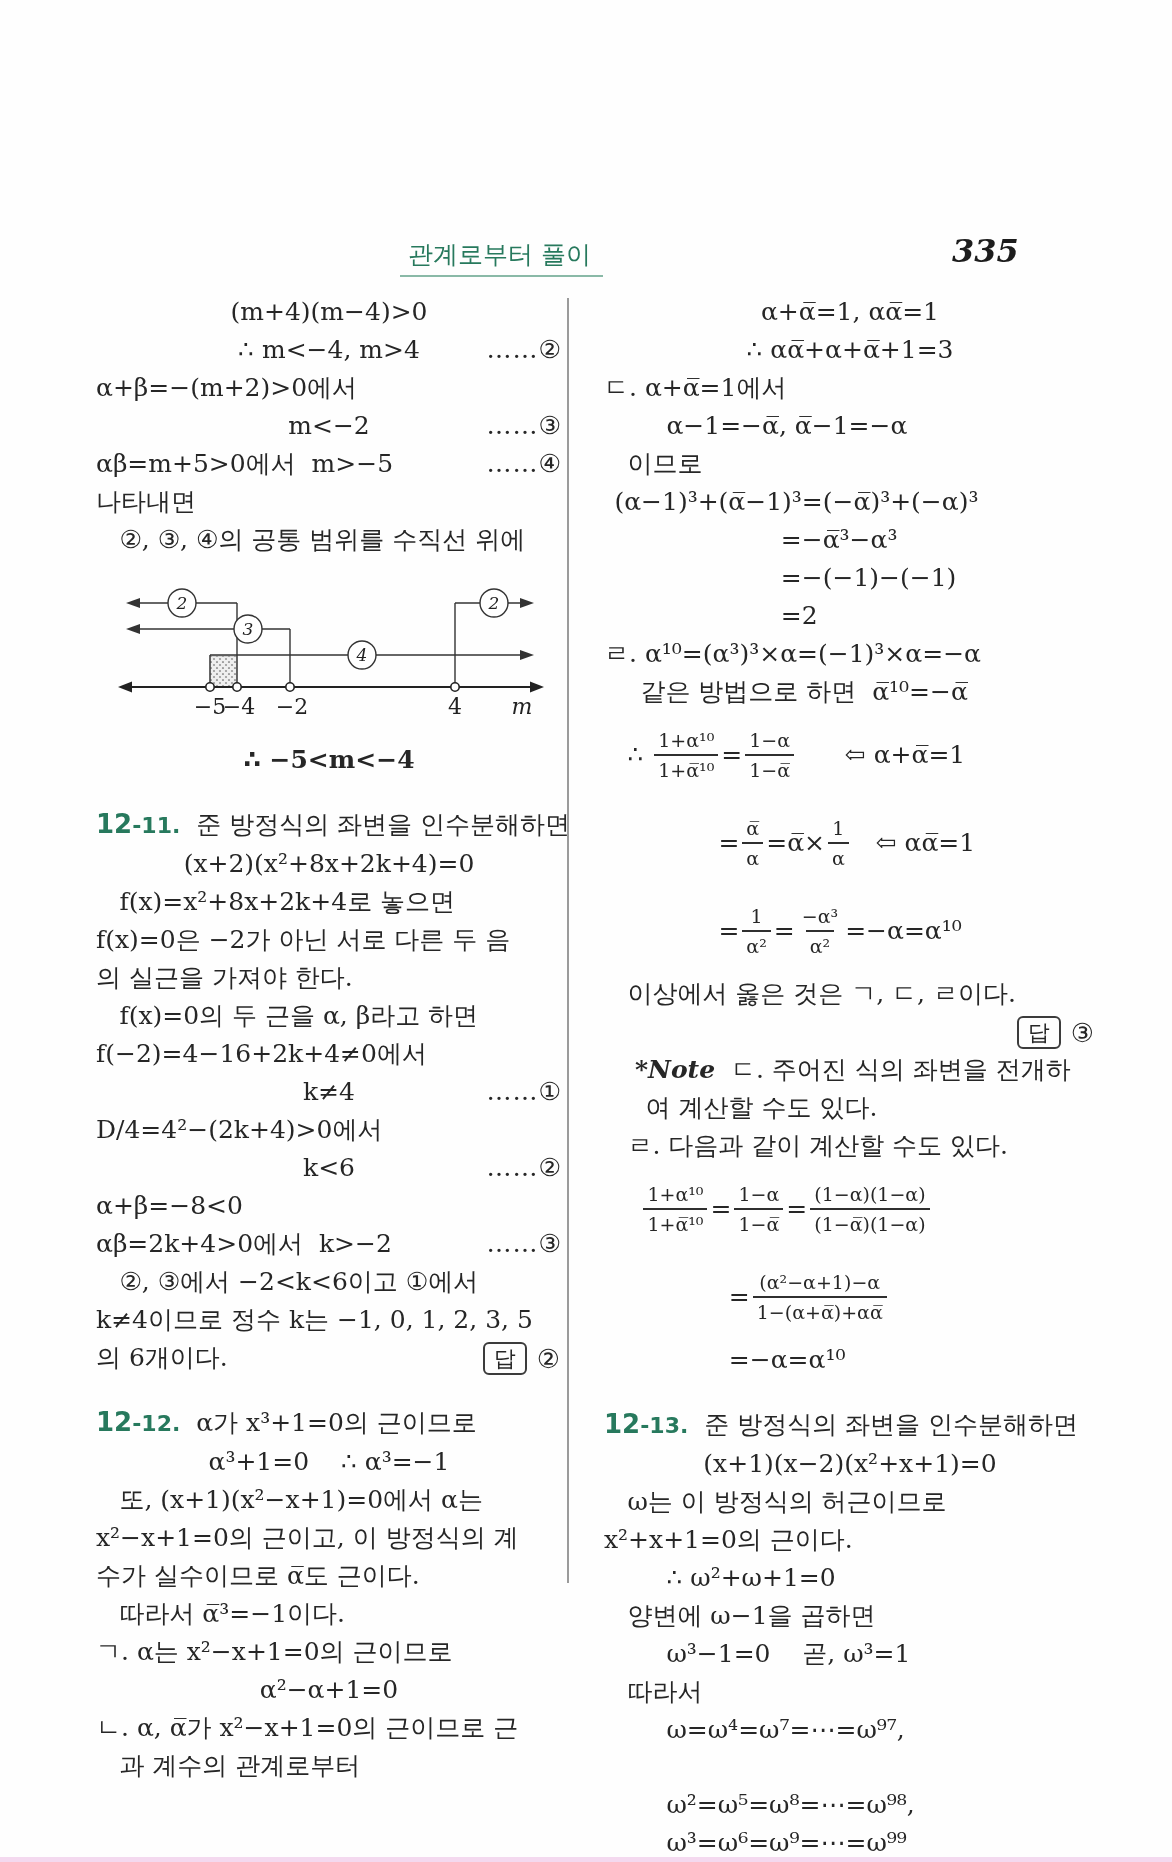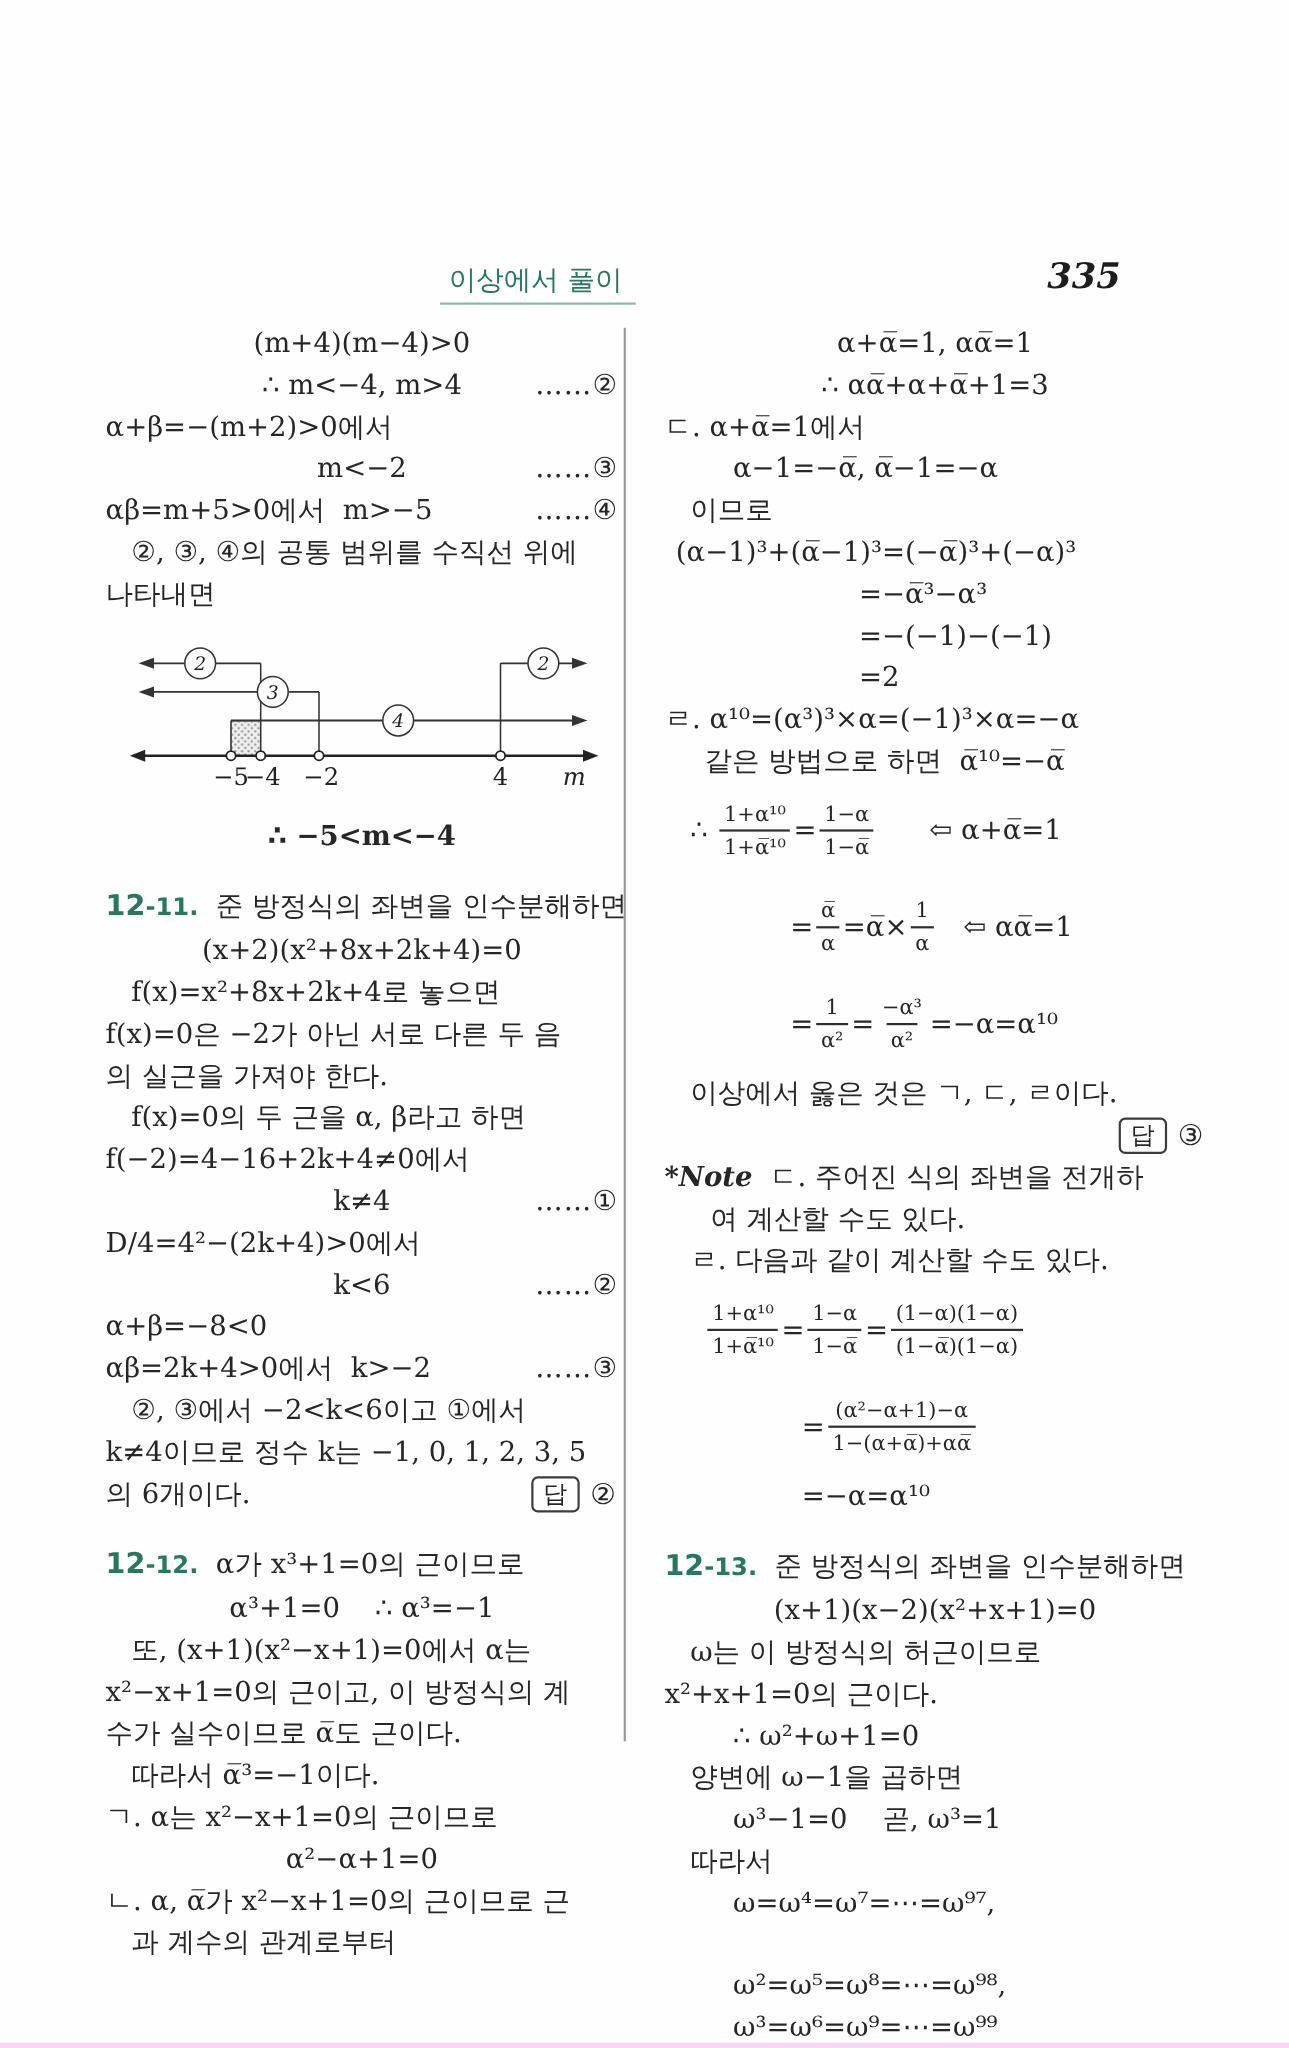--- a/index.html
+++ b/index.html
@@ -11,21 +11,21 @@
   .page-number{position:absolute;top:232px;left:952px;font-size:32px;font-weight:bold;font-style:italic;color:#1d1d1d;}
   .divider{position:absolute;left:567px;top:298px;width:2px;height:1285px;background:#9b9b9b;}
   .cols{position:absolute;top:293px;left:96px;display:flex;}
   .col{}
   .col-left{width:466px;}
   .col-right{width:492px;margin-left:42px;}
   .line{position:relative;min-height:38px;line-height:38px;font-size:25px;white-space:pre;}
   .center{text-align:center;}
   .bold{font-weight:bold;}
   .it{font-style:italic;}
-  .b{font-weight:bold;}
+  .b{font-weight:bold;margin-left:31px;}
   .head1{font-family:"DejaVu Sans","Liberation Sans",sans-serif;font-weight:bold;font-size:26px;color:var(--green);}
   .head2{font-family:"DejaVu Sans","Liberation Sans",sans-serif;font-weight:bold;font-size:22px;color:var(--green);}
   .headgap{white-space:pre;}
   .dots{position:absolute;right:0;top:0;letter-spacing:1px;}
   .ans{position:absolute;right:2px;top:3px;line-height:32px;}
   .ansbox{display:inline-block;border:2px solid #3c3c3c;border-radius:6px;padding:0 9px;font-size:22px;
           line-height:29px;margin-right:10px;vertical-align:2px;}
   .anscirc{font-size:26px;}
   .runline{display:flex;align-items:center;}
   .tall{min-height:88px;}
@@ -35,32 +35,32 @@
   .figwrap{text-align:center;padding:8px 0 4px 0;}
   .figwrap text{font-family:"DejaVu Serif","DejaVu Sans",serif;font-size:22px;fill:#222;text-anchor:middle;}
   .figwrap text.circ{font-size:17px;font-style:italic;}
   .figwrap text.axis{font-style:italic;}
   .bottom-edge{position:absolute;left:0;bottom:0;width:100%;height:5px;background:#f4d9ef;}
 </style>
 </head>
 <body>
 
 <div class="page">
-  <div class="header-title">이상에서 풀이</div>
+  <div class="header-title">관계로부터 풀이</div>
   <div class="page-number">335</div>
   <div class="divider"></div>
   <div class="cols">
     <div class="col col-left" id="col-left">
         <div class="line center"><span class="txt">(m+4)(m−4)&gt;0</span></div>
         <div class="line center"><span class="txt">∴ m&lt;−4, m&gt;4</span><span class="dots">……②</span></div>
         <div class="line"><span class="txt">α+β=−(m+2)&gt;0에서</span></div>
         <div class="line center"><span class="txt">m&lt;−2</span><span class="dots">……③</span></div>
         <div class="line"><span class="txt">αβ=m+5&gt;0에서  m&gt;−5</span><span class="dots">……④</span></div>
+        <div class="line"><span class="txt">나타내면</span></div>
         <div class="line" style="padding-left: 23.4px;"><span class="txt">②, ③, ④의 공통 범위를 수직선 위에</span></div>
-        <div class="line"><span class="txt">나타내면</span></div>
         <div class="figwrap"><svg width="438" height="158" viewBox="0 0 438 158">
             <defs>
               <pattern id="dotp" width="6" height="6" patternUnits="userSpaceOnUse">
                 <rect width="6" height="6" fill="#efefef"></rect>
                 <circle cx="2" cy="2" r="1.1" fill="#9a9a9a"></circle>
                 <circle cx="5" cy="5" r="1.1" fill="#9a9a9a"></circle>
               </pattern>
             </defs>
             <rect x="100" y="89" width="27" height="31" fill="url(#dotp)" stroke="#aaaaaa" stroke-width="0.8"></rect>
             <line x1="18" y1="120" x2="424" y2="120" stroke="#222" stroke-width="2.2"></line>

